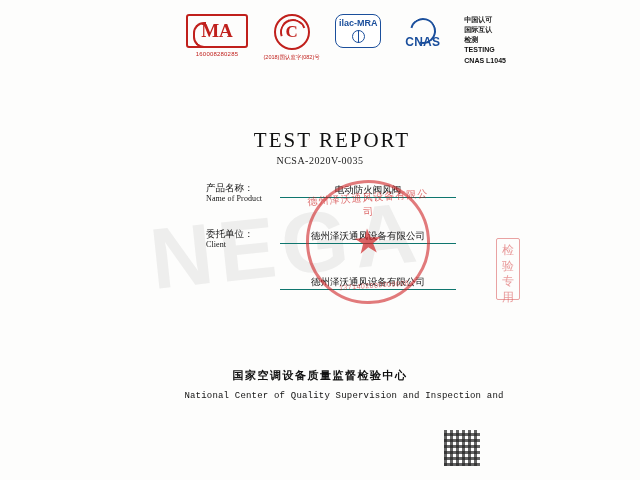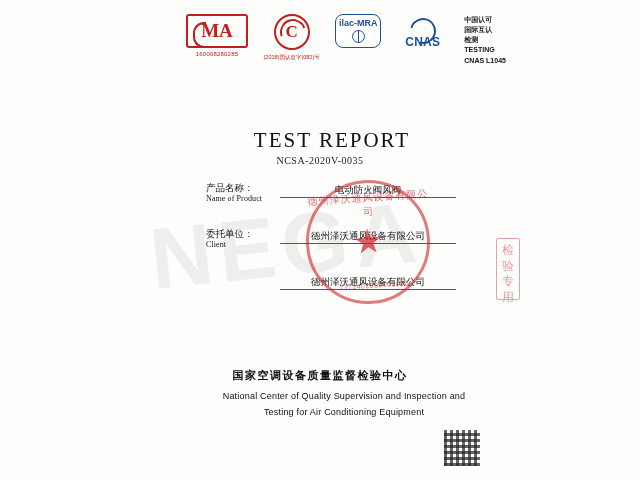--- a/index.html
+++ b/index.html
@@ -237,21 +237,21 @@
     font-weight: bold;
     letter-spacing: 1.5px;
     color: #111;
     font-family: "DejaVu Serif", serif;
   }
   .footer .org-en {
     margin-top: 6px;
     font-size: 9px;
     line-height: 1.75;
     color: #111;
-    font-family: Liberation Sans, sans-serif;
+    font-family: Liberation Mono, monospace;
     letter-spacing: .2px;
     margin-left: 48px;
   }
 
   
   .watermark {
     position: absolute;
     top: 196px; left: 150px;
     font-size: 86px;
     font-weight: bold;
@@ -411,19 +411,18 @@
     <div class="star">★</div>
     <div class="bottom-text">1371402000000000</div>
   </div>
 
   <div class="side-stamp">检验专用</div>
 
   <div class="footer">
     <div class="org-cn">国家空调设备质量监督检验中心</div>
     <div class="org-en">
       <div>National Center of Quality Supervision and Inspection and</div>
-      <div>Testing for Air Conditioning Equipment</div>
     </div>
   </div>
 
   <div class="qr"></div>
 
 </div>
 
 </body></html>

